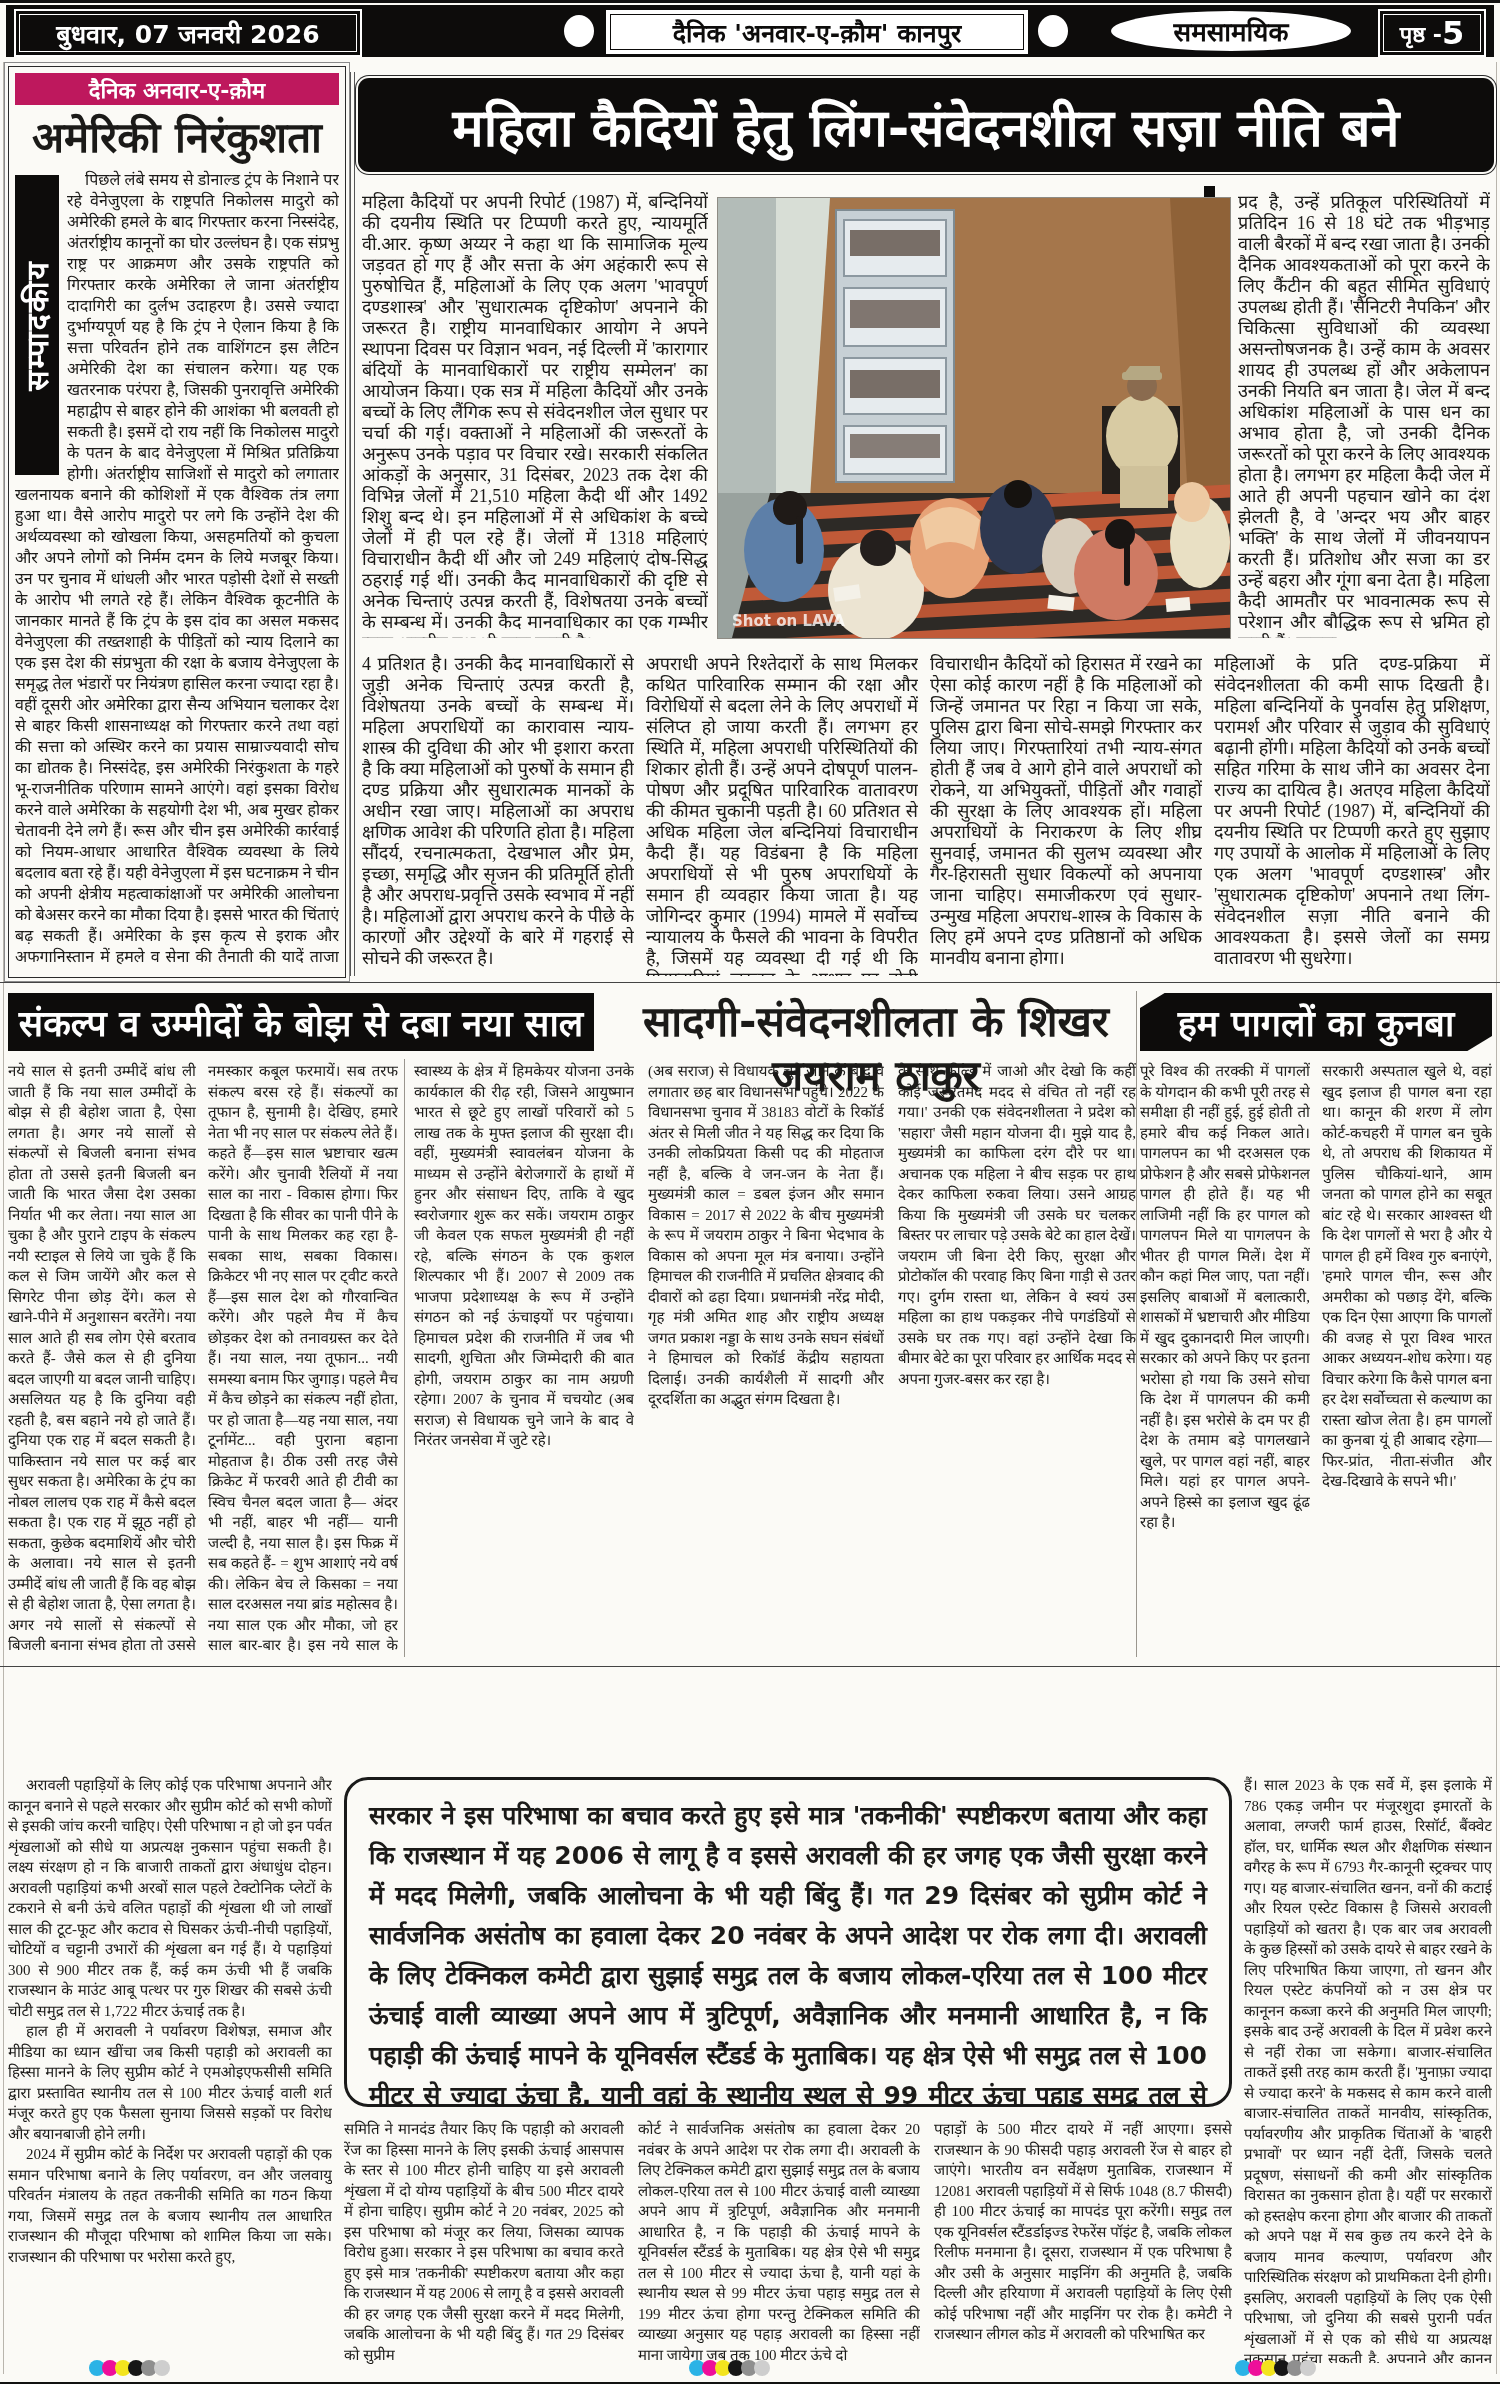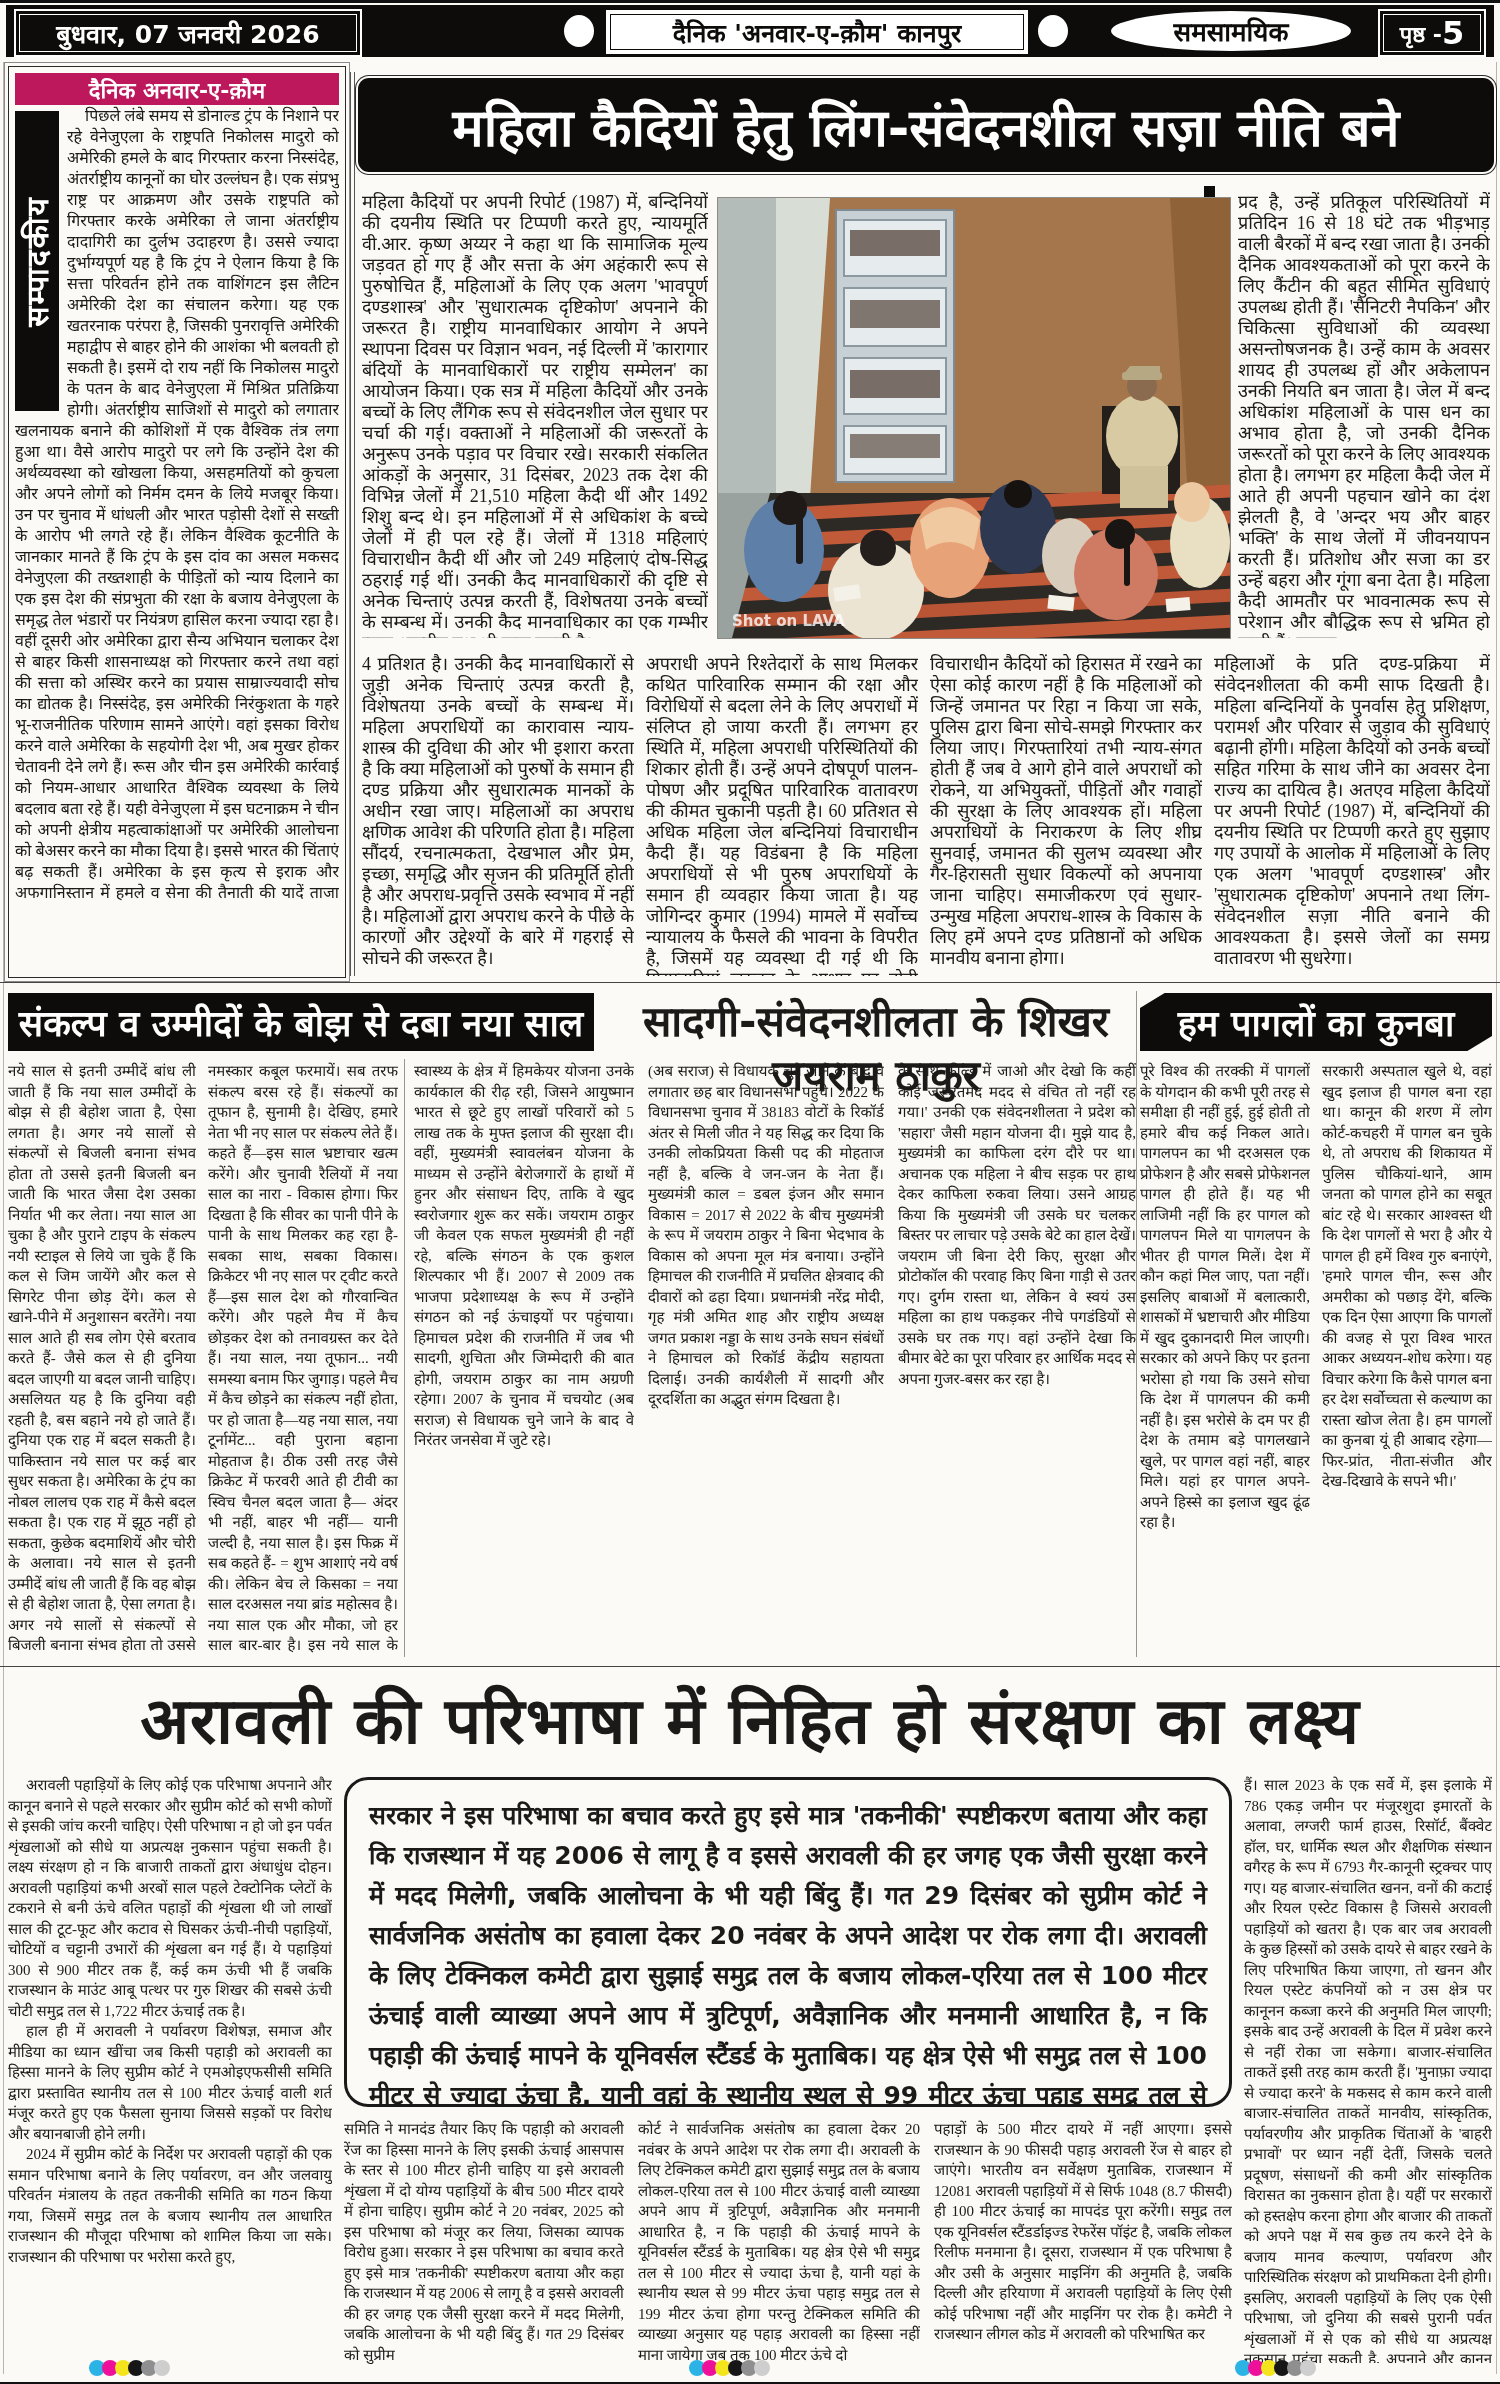--- a/index.html
+++ b/index.html
@@ -128,20 +128,21 @@
     <div class="mh-oval" style="left:1032px;"></div>
     <div class="mh-section">समसामयिक</div>
     <div class="mh-page">
       <span>पृष्ठ -</span>
       <span class="big5">5</span>
     </div>
   </div>
 
   <div class="editorial">
     <div class="ed-kicker">दैनिक अनवार-ए-क़ौम</div>
+    <div class="ed-headline">अमेरिकी निरंकुशता</div>
     <div class="ed-body">
       <div class="ed-strip">
         <span>सम्पादकीय</span>
       </div>
       <p>पिछले लंबे समय से डोनाल्ड ट्रंप के निशाने पर रहे वेनेजुएला के राष्ट्रपति निकोलस मादुरो को अमेरिकी हमले के बाद गिरफ्तार करना निस्संदेह, अंतर्राष्ट्रीय कानूनों का घोर उल्लंघन है। एक संप्रभु राष्ट्र पर आक्रमण और उसके राष्ट्रपति को गिरफ्तार करके अमेरिका ले जाना अंतर्राष्ट्रीय दादागिरी का दुर्लभ उदाहरण है। उससे ज्यादा दुर्भाग्यपूर्ण यह है कि ट्रंप ने ऐलान किया है कि सत्ता परिवर्तन होने तक वाशिंगटन इस लैटिन अमेरिकी देश का संचालन करेगा। यह एक खतरनाक परंपरा है, जिसकी पुनरावृत्ति अमेरिकी महाद्वीप से बाहर होने की आशंका भी बलवती हो सकती है। इसमें दो राय नहीं कि निकोलस मादुरो के पतन के बाद वेनेजुएला में मिश्रित प्रतिक्रिया होगी। अंतर्राष्ट्रीय साजिशों से मादुरो को लगातार खलनायक बनाने की कोशिशों में एक वैश्विक तंत्र लगा हुआ था। वैसे आरोप मादुरो पर लगे कि उन्होंने देश की अर्थव्यवस्था को खोखला किया, असहमतियों को कुचला और अपने लोगों को निर्मम दमन के लिये मजबूर किया। उन पर चुनाव में धांधली और भारत पड़ोसी देशों से सख्ती के आरोप भी लगते रहे हैं। लेकिन वैश्विक कूटनीति के जानकार मानते हैं कि ट्रंप के इस दांव का असल मकसद वेनेजुएला की तख्तशाही के पीड़ितों को न्याय दिलाने का एक इस देश की संप्रभुता की रक्षा के बजाय वेनेजुएला के समृद्ध तेल भंडारों पर नियंत्रण हासिल करना ज्यादा रहा है। वहीं दूसरी ओर अमेरिका द्वारा सैन्य अभियान चलाकर देश से बाहर किसी शासनाध्यक्ष को गिरफ्तार करने तथा वहां की सत्ता को अस्थिर करने का प्रयास साम्राज्यवादी सोच का द्योतक है। निस्संदेह, इस अमेरिकी निरंकुशता के गहरे भू-राजनीतिक परिणाम सामने आएंगे। वहां इसका विरोध करने वाले अमेरिका के सहयोगी देश भी, अब मुखर होकर चेतावनी देने लगे हैं। रूस और चीन इस अमेरिकी कार्रवाई को नियम-आधार आधारित वैश्विक व्यवस्था के लिये बदलाव बता रहे हैं। यही वेनेजुएला में इस घटनाक्रम ने चीन को अपनी क्षेत्रीय महत्वाकांक्षाओं पर अमेरिकी आलोचना को बेअसर करने का मौका दिया है। इससे भारत की चिंताएं बढ़ सकती हैं। अमेरिका के इस कृत्य से इराक और अफगानिस्तान में हमले व सेना की तैनाती की यादें ताजा कर दी हैं। ऐसे युद्ध जो अमेरिकी अति-आत्मविश्वास से शुरू हुए, लेकिन अंतिम समाधान अपमानजनक विदाई से हुआ। लेकिन इन हमलों के बाद ये देश अभी सामान्य नहीं रह पाए। वहीं ट्रंप की यह दलील कि मादुरो के खिलाफ चलाए अभियान का खर्च वेनेजुएला से वसूला जाएगा, उसके साम्राज्यवादी सोच को ही उजागर करती है। वहीं अमेरिका को यह स्पष्ट नहीं कि सुशासन, सुरक्षा के लिये वेनेजुएला की जनता की आकांक्षाओं वाले किसे नेता को सत्ता हस्तांतरित किया जाएगा। भारत भी उन देशों में शामिल है, जिन्होंने घटनाक्रम पर चिंता व्यक्त की है। जो वहां मायनों में भविष्य की वैश्विक विरासत के अनुरूप ही है। फिलहाल, रेड-स्वेट ट्रंप की अदूरदर्शी सोच का ही नतीजा होगा।</p>
     </div>
   </div>
   <div class="vrule-dbl"></div>
 
   <div class="lead">
@@ -237,21 +238,20 @@
     <div class="mid-col nyc1">नये साल से इतनी उम्मीदें बांध ली जाती हैं कि नया साल उम्मीदों के बोझ से ही बेहोश जाता है, ऐसा लगता है। अगर नये सालों से संकल्पों से बिजली बनाना संभव होता तो उससे इतनी बिजली बन जाती कि भारत जैसा देश उसका निर्यात भी कर लेता। नया साल आ चुका है और पुराने टाइप के संकल्प नयी स्टाइल से लिये जा चुके हैं कि कल से जिम जायेंगे और कल से सिगरेट पीना छोड़ देंगे। कल से खाने-पीने में अनुशासन बरतेंगे। नया साल आते ही सब लोग ऐसे बरताव करते हैं- जैसे कल से ही दुनिया बदल जाएगी या बदल जानी चाहिए। असलियत यह है कि दुनिया वही रहती है, बस बहाने नये हो जाते हैं। दुनिया एक राह में बदल सकती है। पाकिस्तान नये साल पर कई बार सुधर सकता है। अमेरिका के ट्रंप का नोबल लालच एक राह में कैसे बदल सकता है। एक राह में झूठ नहीं हो सकता, कुछेक बदमाशियें और चोरी के अलावा। नये साल से इतनी उम्मीदें बांध ली जाती हैं कि वह बोझ से ही बेहोश जाता है, ऐसा लगता है। अगर नये सालों से संकल्पों से बिजली बनाना संभव होता तो उससे इतनी बिजली बन जाती कि भारत जैसा देश उसका निर्यात भी कर लेता। नये साल के संकल्पों से अच्छा कारोबार चल निकलता है।</div>
     <div class="mid-col nyc2">नमस्कार कबूल फरमायें। सब तरफ संकल्प बरस रहे हैं। संकल्पों का तूफान है, सुनामी है। देखिए, हमारे नेता भी नए साल पर संकल्प लेते हैं। कहते हैं—इस साल भ्रष्टाचार खत्म करेंगे। और चुनावी रैलियों में नया साल का नारा - विकास होगा। फिर दिखता है कि सीवर का पानी पीने के पानी के साथ मिलकर कह रहा है-सबका साथ, सबका विकास। क्रिकेटर भी नए साल पर ट्वीट करते हैं—इस साल देश को गौरवान्वित करेंगे। और पहले मैच में कैच छोड़कर देश को तनावग्रस्त कर देते हैं। नया साल, नया तूफान... नयी समस्या बनाम फिर जुगाड़। पहले मैच में कैच छोड़ने का संकल्प नहीं होता, पर हो जाता है—यह नया साल, नया टूर्नामेंट... वही पुराना बहाना मोहताज है। ठीक उसी तरह जैसे क्रिकेट में फरवरी आते ही टीवी का स्विच चैनल बदल जाता है— अंदर भी नहीं, बाहर भी नहीं— यानी जल्दी है, नया साल है। इस फिक्र में सब कहते हैं- = शुभ आशाएं नये वर्ष की। लेकिन बेच ले किसका = नया साल दरअसल नया ब्रांड महोत्सव है। नया साल एक और मौका, जो हर साल बार-बार है। इस नये साल के आसपास झूठ-झूठ वाले नहीं लगता। आज तीर्थ का नया है नेता झूठ बोलते हैं पर नये साल में खुद से खुद को झूठ बोलने का हौसला मिल जाता है।</div>
     <div class="mid-col jrc1">स्वास्थ्य के क्षेत्र में हिमकेयर योजना उनके कार्यकाल की रीढ़ रही, जिसने आयुष्मान भारत से छूटे हुए लाखों परिवारों को 5 लाख तक के मुफ्त इलाज की सुरक्षा दी। वहीं, मुख्यमंत्री स्वावलंबन योजना के माध्यम से उन्होंने बेरोजगारों के हाथों में हुनर और संसाधन दिए, ताकि वे खुद स्वरोजगार शुरू कर सकें। जयराम ठाकुर जी केवल एक सफल मुख्यमंत्री ही नहीं रहे, बल्कि संगठन के एक कुशल शिल्पकार भी हैं। 2007 से 2009 तक भाजपा प्रदेशाध्यक्ष के रूप में उन्होंने संगठन को नई ऊंचाइयों पर पहुंचाया। हिमाचल प्रदेश की राजनीति में जब भी सादगी, शुचिता और जिम्मेदारी की बात होगी, जयराम ठाकुर का नाम अग्रणी रहेगा। 2007 के चुनाव में चचयोट (अब सराज) से विधायक चुने जाने के बाद वे निरंतर जनसेवा में जुटे रहे।</div>
     <div class="mid-col jrc2">(अब सराज) से विधायक चुने जाने के बाद वे लगातार छह बार विधानसभा पहुंचे। 2022 के विधानसभा चुनाव में 38183 वोटों के रिकॉर्ड अंतर से मिली जीत ने यह सिद्ध कर दिया कि उनकी लोकप्रियता किसी पद की मोहताज नहीं है, बल्कि वे जन-जन के नेता हैं। मुख्यमंत्री काल = डबल इंजन और समान विकास = 2017 से 2022 के बीच मुख्यमंत्री के रूप में जयराम ठाकुर ने बिना भेदभाव के विकास को अपना मूल मंत्र बनाया। उन्होंने हिमाचल की राजनीति में प्रचलित क्षेत्रवाद की दीवारों को ढहा दिया। प्रधानमंत्री नरेंद्र मोदी, गृह मंत्री अमित शाह और राष्ट्रीय अध्यक्ष जगत प्रकाश नड्डा के साथ उनके सघन संबंधों ने हिमाचल को रिकॉर्ड केंद्रीय सहायता दिलाई। उनकी कार्यशैली में सादगी और दूरदर्शिता का अद्भुत संगम दिखता है।</div>
     <div class="mid-col jrc3">के साथ फील्ड में जाओ और देखो कि कहीं कोई जरूरतमंद मदद से वंचित तो नहीं रह गया।' उनकी एक संवेदनशीलता ने प्रदेश को 'सहारा' जैसी महान योजना दी। मुझे याद है, मुख्यमंत्री का काफिला दरंग दौरे पर था। अचानक एक महिला ने बीच सड़क पर हाथ देकर काफिला रुकवा लिया। उसने आग्रह किया कि मुख्यमंत्री जी उसके घर चलकर बिस्तर पर लाचार पड़े उसके बेटे का हाल देखें। जयराम जी बिना देरी किए, सुरक्षा और प्रोटोकॉल की परवाह किए बिना गाड़ी से उतर गए। दुर्गम रास्ता था, लेकिन वे स्वयं उस महिला का हाथ पकड़कर नीचे पगडंडियों से उसके घर तक गए। वहां उन्होंने देखा कि बीमार बेटे का पूरा परिवार हर आर्थिक मदद से अपना गुजर-बसर कर रहा है।</div>
     <div class="mid-col pgc1">पूरे विश्व की तरक्की में पागलों के योगदान की कभी पूरी तरह से समीक्षा ही नहीं हुई, हुई होती तो हमारे बीच कई निकल आते। पागलपन का भी दरअसल एक प्रोफेशन है और सबसे प्रोफेशनल पागल ही होते हैं। यह भी लाजिमी नहीं कि हर पागल को पागलपन मिले या पागलपन के भीतर ही पागल मिलें। देश में कौन कहां मिल जाए, पता नहीं। इसलिए बाबाओं में बलात्कारी, शासकों में भ्रष्टाचारी और मीडिया में खुद दुकानदारी मिल जाएगी। सरकार को अपने किए पर इतना भरोसा हो गया कि उसने सोचा कि देश में पागलपन की कमी नहीं है। इस भरोसे के दम पर ही देश के तमाम बड़े पागलखाने खुले, पर पागल वहां नहीं, बाहर मिले। यहां हर पागल अपने-अपने हिस्से का इलाज खुद ढूंढ रहा है।</div>
     <div class="mid-col pgc2">सरकारी अस्पताल खुले थे, वहां खुद इलाज ही पागल बना रहा था। कानून की शरण में लोग कोर्ट-कचहरी में पागल बन चुके थे, तो अपराध की शिकायत में पुलिस चौकियां-थाने, आम जनता को पागल होने का सबूत बांट रहे थे। सरकार आश्वस्त थी कि देश पागलों से भरा है और ये पागल ही हमें विश्व गुरु बनाएंगे, 'हमारे पागल चीन, रूस और अमरीका को पछाड़ देंगे, बल्कि एक दिन ऐसा आएगा कि पागलों की वजह से पूरा विश्व भारत आकर अध्ययन-शोध करेगा। यह विचार करेगा कि कैसे पागल बना हर देश सर्वोच्चता से कल्याण का रास्ता खोज लेता है। हम पागलों का कुनबा यूं ही आबाद रहेगा— फिर-प्रांत, नीता-संजीत और देख-दिखावे के सपने भी।'</div>
   </div>
 
   <div class="bottom">
-    <div class="ar-headline">अरावली की परिभाषा में निहित हो संरक्षण का लक्ष्य</div>
 
     <div class="ar-col ar-left">
       <p>अरावली पहाड़ियों के लिए कोई एक परिभाषा अपनाने और कानून बनाने से पहले सरकार और सुप्रीम कोर्ट को सभी कोणों से इसकी जांच करनी चाहिए। ऐसी परिभाषा न हो जो इन पर्वत शृंखलाओं को सीधे या अप्रत्यक्ष नुकसान पहुंचा सकती है। लक्ष्य संरक्षण हो न कि बाजारी ताकतों द्वारा अंधाधुंध दोहन। अरावली पहाड़ियां कभी अरबों साल पहले टेक्टोनिक प्लेटों के टकराने से बनी ऊंचे वलित पहाड़ों की शृंखला थी जो लाखों साल की टूट-फूट और कटाव से घिसकर ऊंची-नीची पहाड़ियों, चोटियों व चट्टानी उभारों की शृंखला बन गई हैं। ये पहाड़ियां 300 से 900 मीटर तक हैं, कई कम ऊंची भी हैं जबकि राजस्थान के माउंट आबू पत्थर पर गुरु शिखर की सबसे ऊंची चोटी समुद्र तल से 1,722 मीटर ऊंचाई तक है।</p>
       <p>हाल ही में अरावली ने पर्यावरण विशेषज्ञ, समाज और मीडिया का ध्यान खींचा जब किसी पहाड़ी को अरावली का हिस्सा मानने के लिए सुप्रीम कोर्ट ने एमओइएफसीसी समिति द्वारा प्रस्तावित स्थानीय तल से 100 मीटर ऊंचाई वाली शर्त मंजूर करते हुए एक फैसला सुनाया जिससे सड़कों पर विरोध और बयानबाजी होने लगी।</p>
       <p>2024 में सुप्रीम कोर्ट के निर्देश पर अरावली पहाड़ों की एक समान परिभाषा बनाने के लिए पर्यावरण, वन और जलवायु परिवर्तन मंत्रालय के तहत तकनीकी समिति का गठन किया गया, जिसमें समुद्र तल के बजाय स्थानीय तल आधारित राजस्थान की मौजूदा परिभाषा को शामिल किया जा सके। राजस्थान की परिभाषा पर भरोसा करते हुए,</p>
     </div>
 
     <div class="ar-box">सरकार ने इस परिभाषा का बचाव करते हुए इसे मात्र 'तकनीकी' स्पष्टीकरण बताया और कहा कि राजस्थान में यह 2006 से लागू है व इससे अरावली की हर जगह एक जैसी सुरक्षा करने में मदद मिलेगी, जबकि आलोचना के भी यही बिंदु हैं। गत 29 दिसंबर को सुप्रीम कोर्ट ने सार्वजनिक असंतोष का हवाला देकर 20 नवंबर के अपने आदेश पर रोक लगा दी। अरावली के लिए टेक्निकल कमेटी द्वारा सुझाई समुद्र तल के बजाय लोकल-एरिया तल से 100 मीटर ऊंचाई वाली व्याख्या अपने आप में त्रुटिपूर्ण, अवैज्ञानिक और मनमानी आधारित है, न कि पहाड़ी की ऊंचाई मापने के यूनिवर्सल स्टैंडर्ड के मुताबिक। यह क्षेत्र ऐसे भी समुद्र तल से 100 मीटर से ज्यादा ऊंचा है, यानी वहां के स्थानीय स्थल से 99 मीटर ऊंचा पहाड़ समुद्र तल से 199 मीटर ऊंचा होगा परन्तु टेक्निकल समिति की व्याख्या अनुसार यह पहाड़ अरावली का हिस्सा नहीं माना जायेगा जब तक 100 मीटर ऊंचे दो पहाड़ों के 500 मीटर दायरे में नहीं आएगा। इससे राजस्थान के 90 फीसदी पहाड़ अरावली रेंज से बाहर हो जाएंगे। भारतीय वन सर्वेक्षण मुताबिक, राजस्थान में 12081 अरावली पहाड़ियों में से सिर्फ 1048 (8.7 फीसदी) ही 100 मीटर ऊंचाई का मापदंड पूरा करेंगी। समुद्र तल एक यूनिवर्सल स्टैंडर्डाइज्ड रेफरेंस पॉइंट है, जबकि लोकल रिलीफ मनमाना है।</div>
 
     <div class="ar-col ar-right">हैं। साल 2023 के एक सर्वे में, इस इलाके में 786 एकड़ जमीन पर मंजूरशुदा इमारतों के अलावा, लग्जरी फार्म हाउस, रिसॉर्ट, बैंक्वेट हॉल, घर, धार्मिक स्थल और शैक्षणिक संस्थान वगैरह के रूप में 6793 गैर-कानूनी स्ट्रक्चर पाए गए। यह बाजार-संचालित खनन, वनों की कटाई और रियल एस्टेट विकास है जिससे अरावली पहाड़ियों को खतरा है। एक बार जब अरावली के कुछ हिस्सों को उसके दायरे से बाहर रखने के लिए परिभाषित किया जाएगा, तो खनन और रियल एस्टेट कंपनियों को न उस क्षेत्र पर कानूनन कब्जा करने की अनुमति मिल जाएगी; इसके बाद उन्हें अरावली के दिल में प्रवेश करने से नहीं रोका जा सकेगा। बाजार-संचालित ताकतें इसी तरह काम करती हैं। 'मुनाफ़ा ज्यादा से ज्यादा करने' के मकसद से काम करने वाली बाजार-संचालित ताकतें मानवीय, सांस्कृतिक, पर्यावरणीय और प्राकृतिक चिंताओं के 'बाहरी प्रभावों' पर ध्यान नहीं देतीं, जिसके चलते प्रदूषण, संसाधनों की कमी और सांस्कृतिक विरासत का नुकसान होता है। यहीं पर सरकारों को हस्तक्षेप करना होगा और बाजार की ताकतों को अपने पक्ष में सब कुछ तय करने देने के बजाय मानव कल्याण, पर्यावरण और पारिस्थितिक संरक्षण को प्राथमिकता देनी होगी। इसलिए, अरावली पहाड़ियों के लिए एक ऐसी परिभाषा, जो दुनिया की सबसे पुरानी पर्वत शृंखलाओं में से एक को सीधे या अप्रत्यक्ष नुकसान पहुंचा सकती है, अपनाने और कानून बनाने से पहले सरकार और सुप्रीम कोर्ट को सभी कोणों से इसकी जांच करनी चाहिए।</div>

